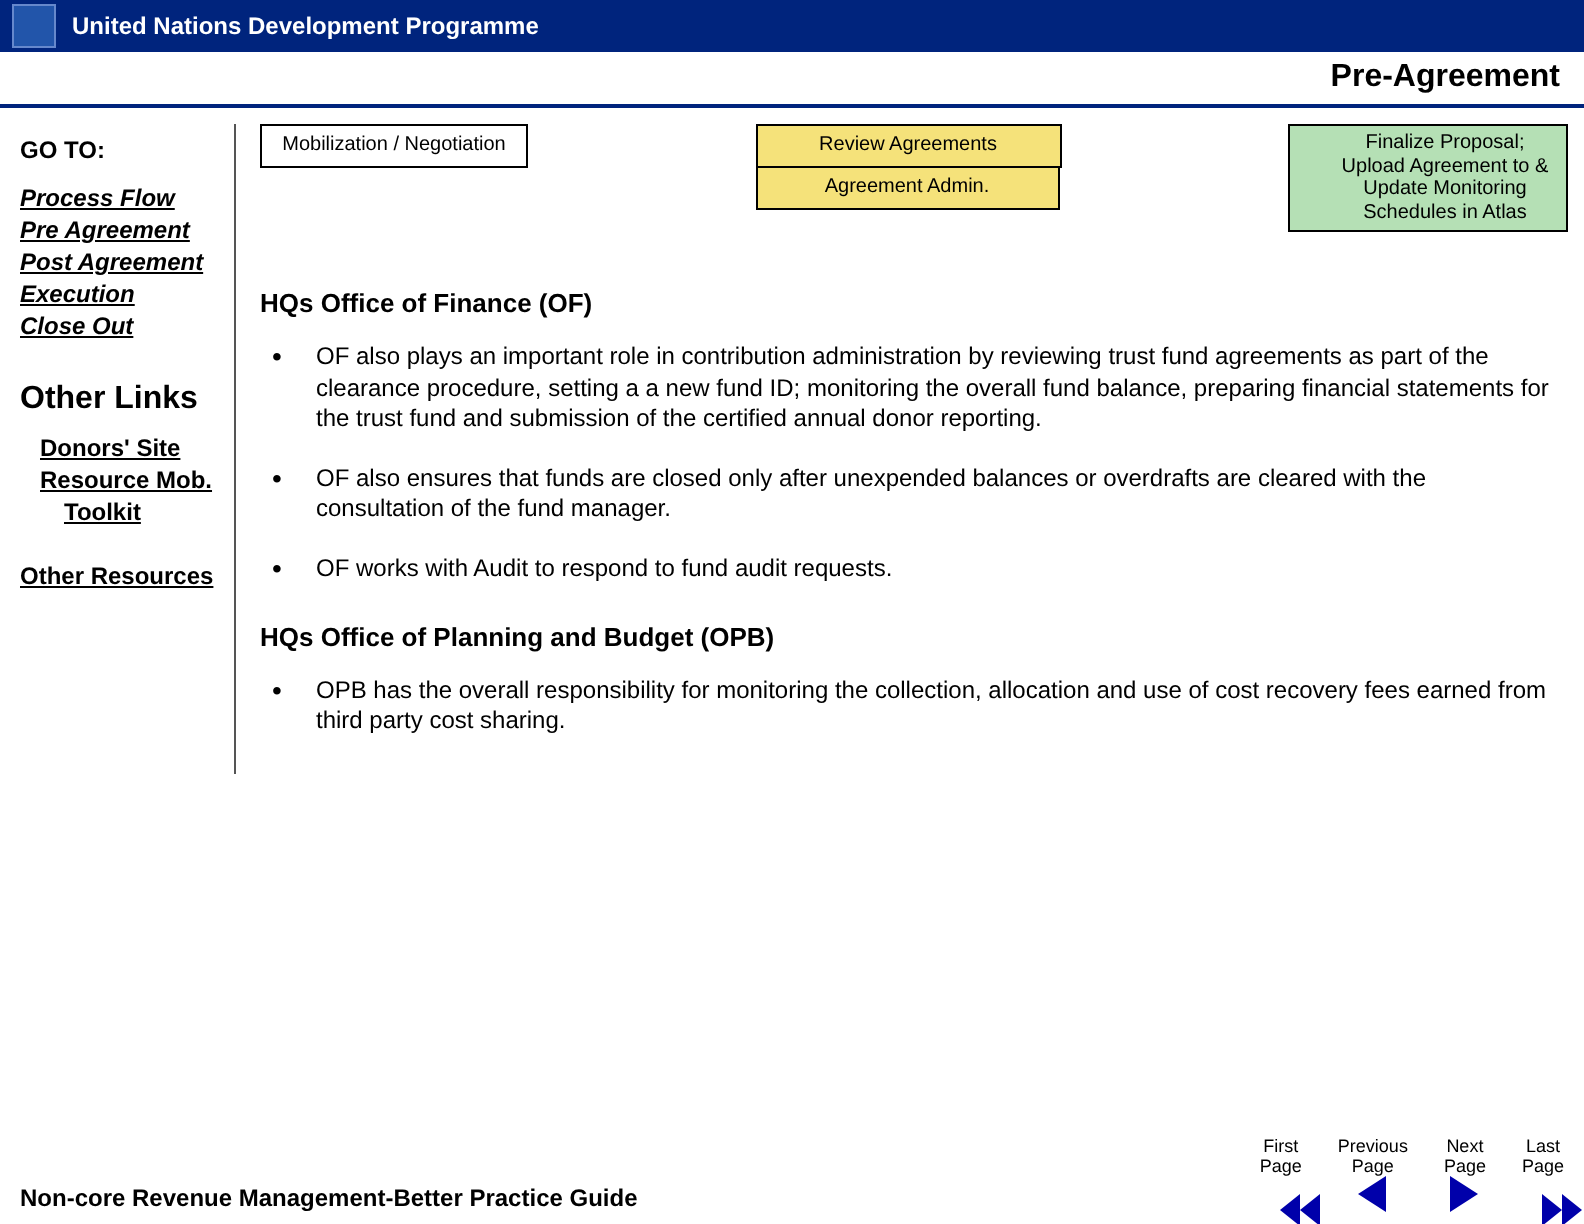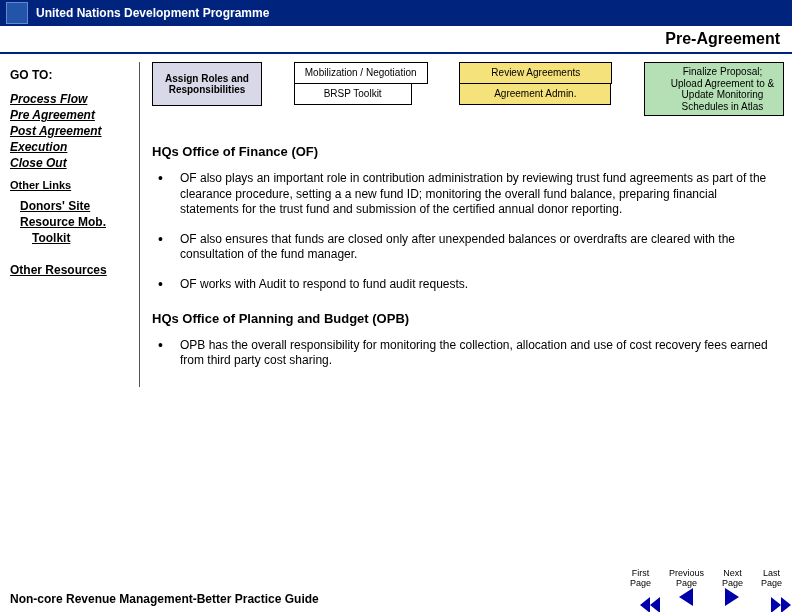--- a/index.html
+++ b/index.html
@@ -41,35 +41,35 @@
     color: #000;
     font-weight: bold;
     font-size: 16px;
     padding: 4px 12px;
   }
   .content-area {
     display: flex;
     margin-top: 8px;
   }
   .sidebar {
-    width: 140px;
+    width: 118px;
     padding: 6px 8px 0 10px;
     border-right: 1px solid #555;
   }
   .goto-label { font-weight: bold; margin-bottom: 10px; font-size: 12px; }
   .nav-link {
     font-style: italic;
     text-decoration: underline;
     font-weight: bold;
     margin-bottom: 2px;
     color: #000;
     cursor: pointer;
     font-size: 12px;
   }
-  .other-links-label { font-weight: bold; margin-top: 9px; margin-bottom: 8px; font-size: 11px; text-decoration: underline; }
+  .other-links-label { font-weight: bold; margin-top: 21px; margin-bottom: 8px; font-size: 16px; }
   .ext-link {
     text-decoration: underline;
     font-weight: bold;
     margin-bottom: 2px;
     color: #000;
     cursor: pointer;
     font-size: 12px;
   }
   .ext-link.indent { margin-left: 10px; }
   .main {
@@ -167,25 +167,21 @@
     <div class="other-links-label">Other Links</div>
     <div class="ext-link indent">Donors' Site</div>
     <div class="ext-link indent">Resource Mob.</div>
     <div class="ext-link indent" style="margin-left:22px">Toolkit</div>
     <div class="ext-link" style="margin-top:18px">Other Resources</div>
   </div>
 
   <div class="main">
     <div class="boxes-row">
       <div class="box-group">
-        <div class="box tall shade-current">Assign Roles and Responsibilities</div>
-      </div>
-      <div class="box-group">
         <div class="box shade-plain" style="width:134px">Mobilization / Negotiation</div>
-        <div class="box shade-plain" style="width:118px;margin-top:-1px">BRSP Toolkit</div>
       </div>
       <div class="box-group">
         <div class="box shade-yellow" style="width:153px">Review Agreements</div>
         <div class="box shade-yellow" style="width:152px;margin-top:-1px">Agreement Admin.</div>
       </div>
       <div class="box-group">
         <div class="box tall shade-green wide" style="min-height:54px">Finalize Proposal; Upload Agreement to &amp; Update Monitoring Schedules in Atlas</div>
       </div>
     </div>
 

